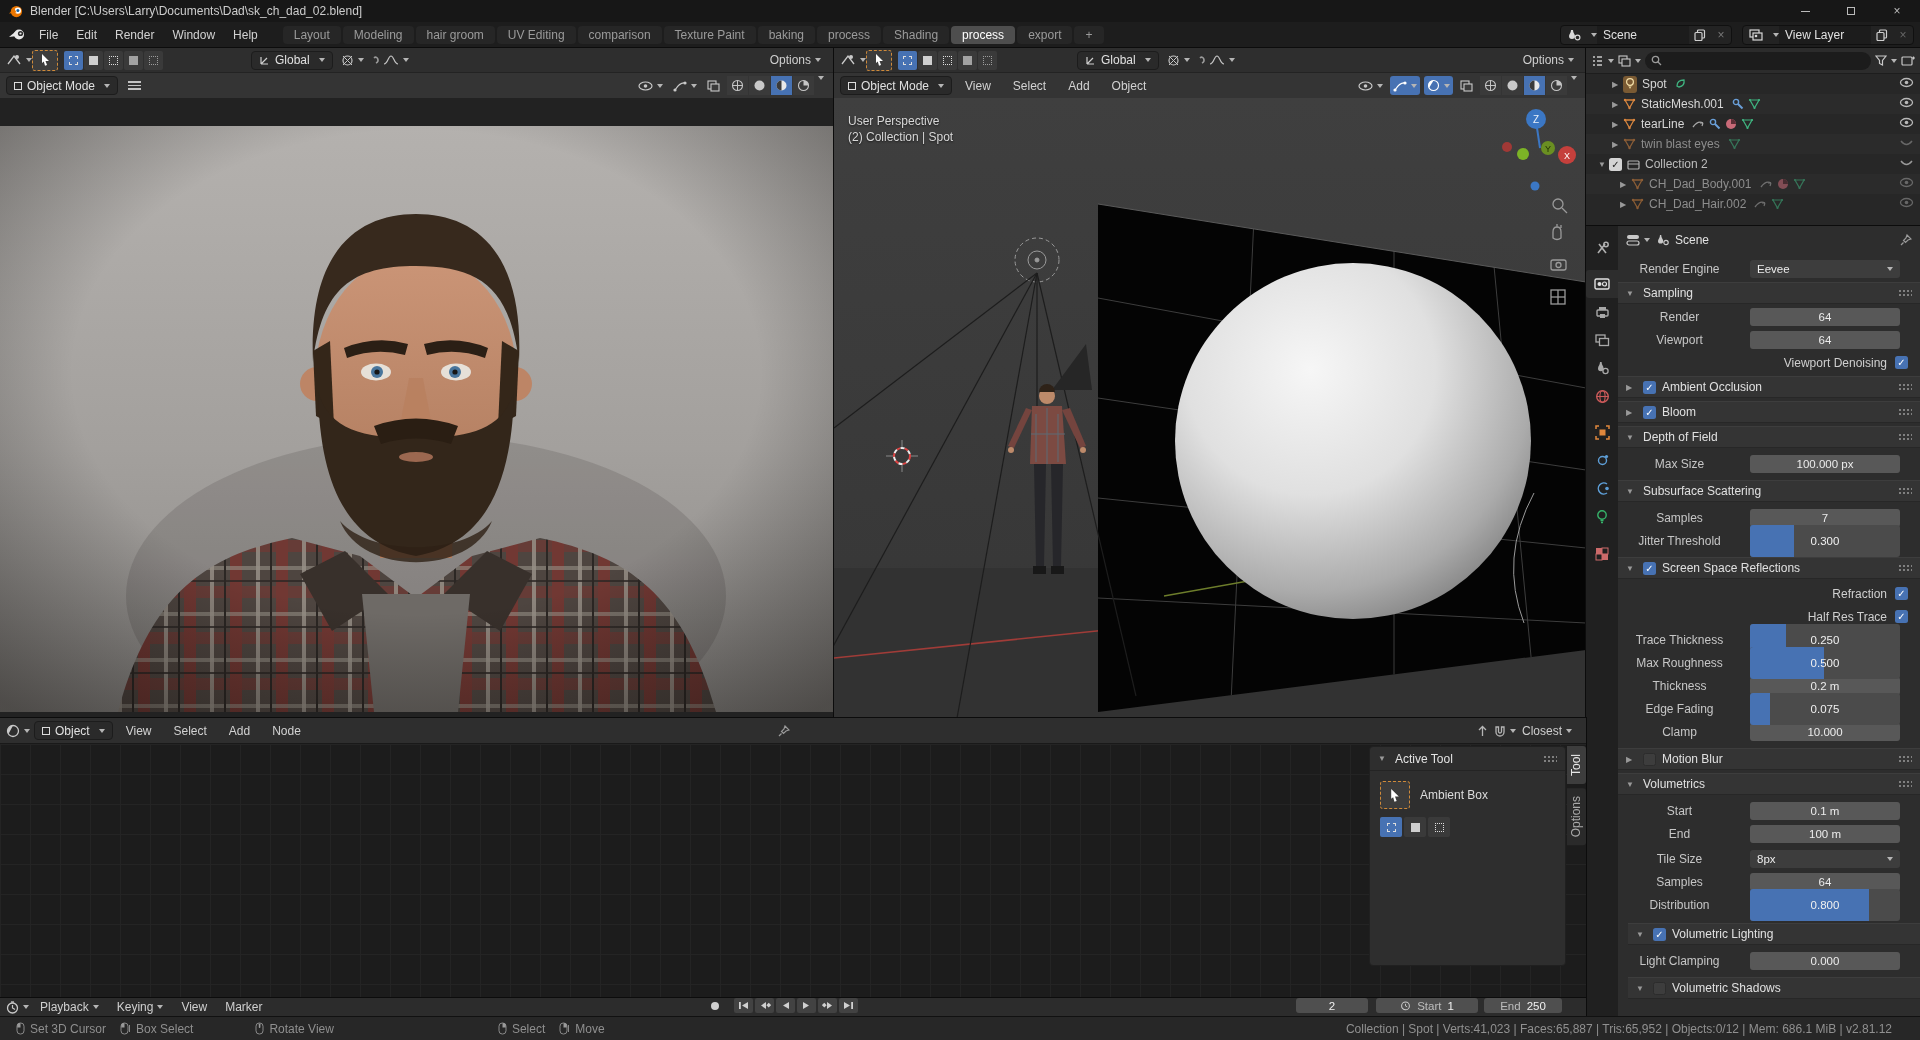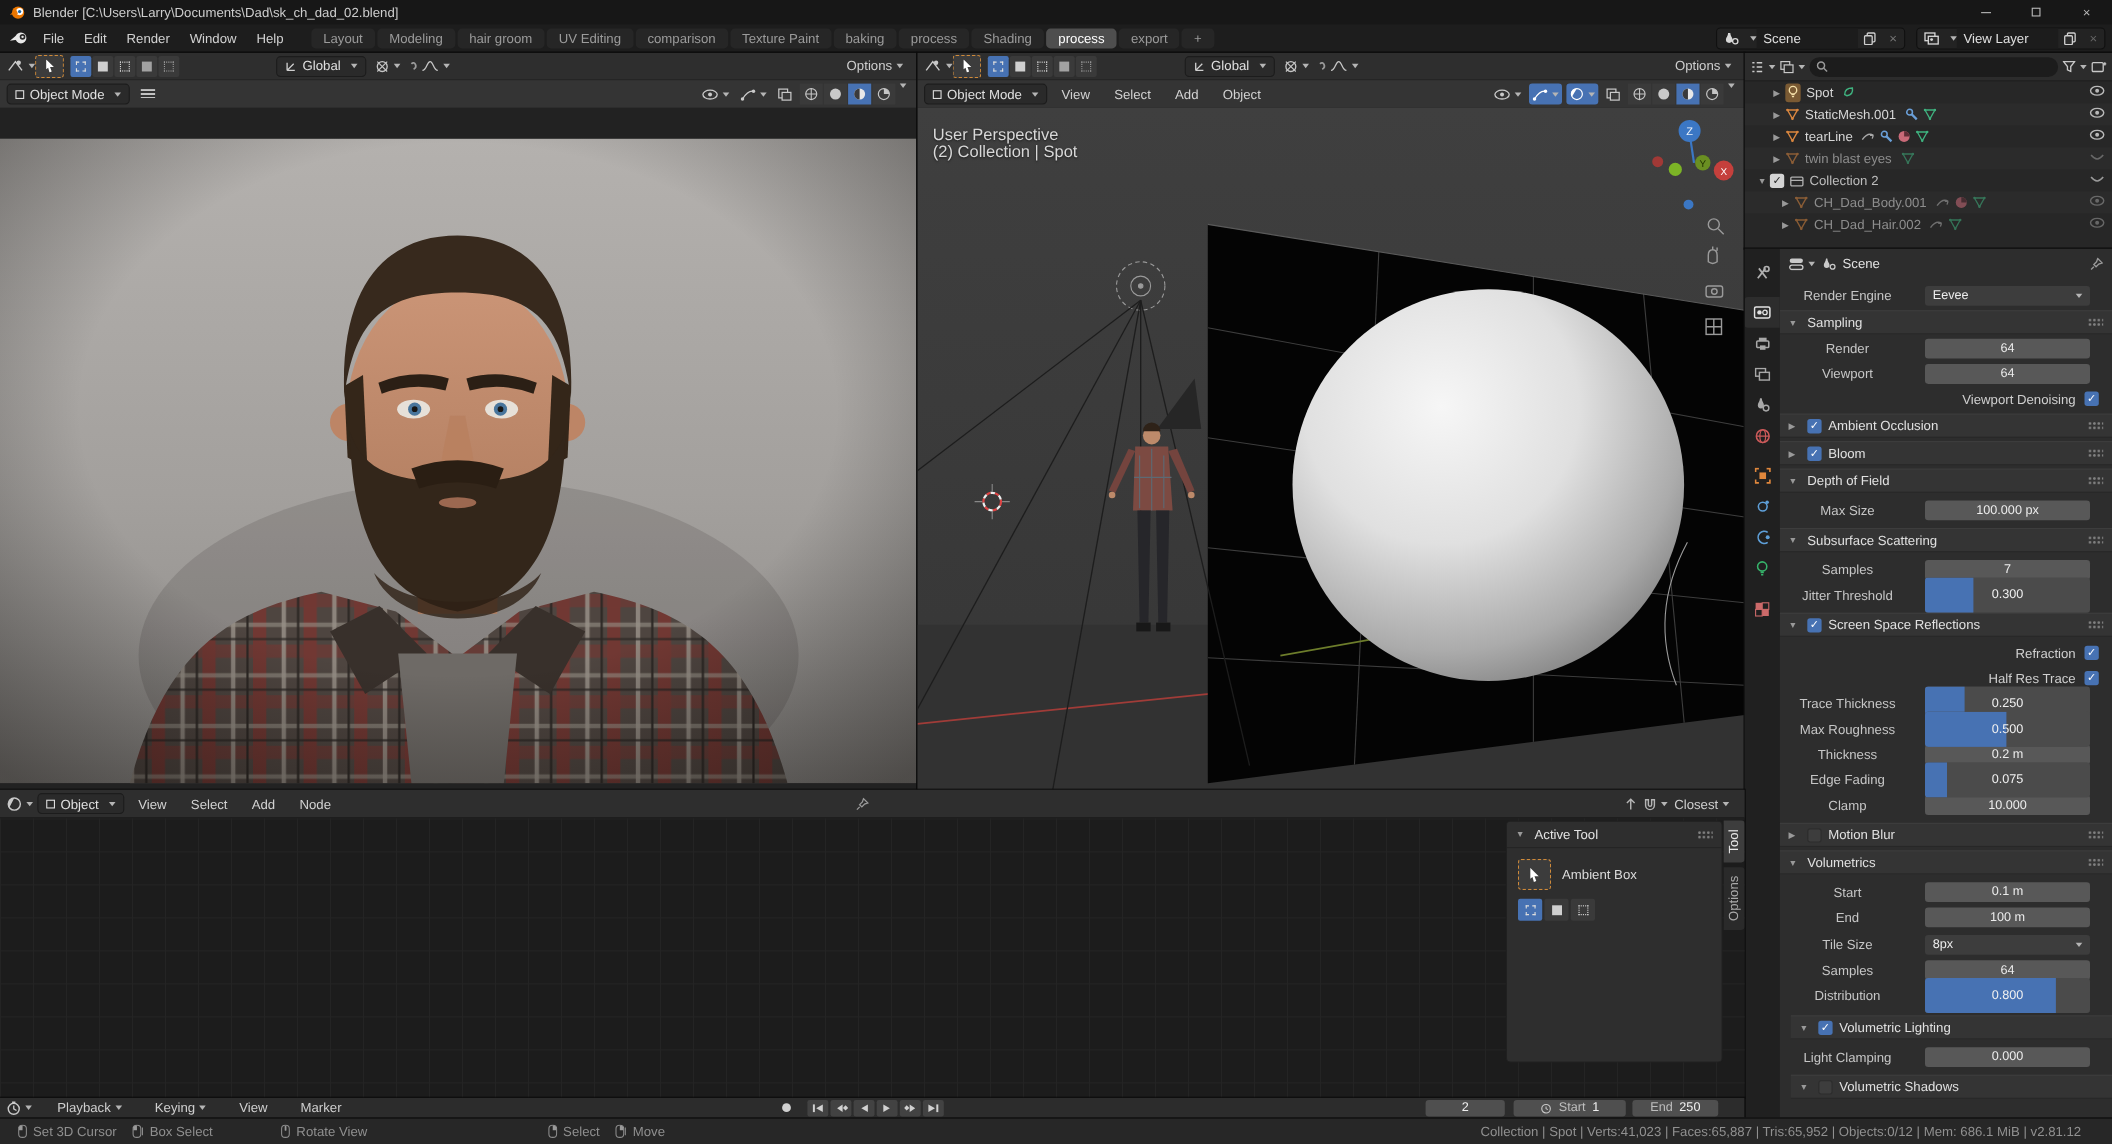--- a/index.html
+++ b/index.html
@@ -81,31 +81,31 @@
   .shead{height:26px;background:#2e2e2e;display:flex;align-items:center;gap:4px;padding:0 6px;border-bottom:1px solid #191919;position:relative}
   .canvas{position:relative;height:254px;background-color:#1c1c1c;
     background-image:linear-gradient(#242424 1px,transparent 1px),linear-gradient(90deg,#242424 1px,transparent 1px);
     background-size:30px 30px;overflow:hidden}
   .atool{position:absolute;left:1369px;top:2px;width:197px;height:220px;background:#2e2e2e;border:1px solid #202020;border-radius:4px}
   .athead{height:24px;display:flex;align-items:center;gap:6px;padding:0 8px;border-bottom:1px solid #242424;color:#e3e3e3}
   .sidetabs{position:absolute;right:0;top:2px;width:19px;display:flex;flex-direction:column;gap:4px}
   .sidetab{writing-mode:vertical-rl;transform:rotate(180deg);background:#2a2a2a;color:#aaa;border-radius:3px 0 0 3px;padding:8px 2px;text-align:center}
   .sidetab.on{background:#3d3d3d;color:#e8e8e8}
   
-  .timeline{left:0;top:998px;width:1586px;height:18px;background:#2c2c2c;display:flex;align-items:center;gap:16px;padding:0 6px;outline:1px solid #0c0c0c}
+  .timeline{left:0;top:998px;width:1586px;height:18px;background:#2c2c2c;display:flex;gap:4px;padding:0 6px;outline:1px solid #0c0c0c}
   .tmenu{padding:0 7px;color:#cfcfcf;display:flex;align-items:center}
   .transport{position:absolute;left:705px;display:flex;gap:2px;align-items:center}
   .tbtn{width:19px;height:15px;background:#424242;border-radius:2px;display:flex;align-items:center;justify-content:center}
   .ffield{position:absolute;height:15px;background:#4f4f4f;border-radius:3px;display:flex;align-items:center;justify-content:center;gap:6px;color:#f0f0f0;font-size:11.5px}
   .flabel{color:#bdbdbd}
   
   .statusbar{left:0;top:1016px;width:1920px;height:24px;background:#272727;display:flex;align-items:center;color:#8f8f8f;border-top:1px solid #111}
   .hint{display:flex;align-items:center;gap:5px;margin-right:14px;white-space:nowrap}
   .stats{margin-left:auto;margin-right:28px;color:#909090;white-space:nowrap}
-  .ovtext{position:absolute;left:14px;color:#d8d8d8;text-shadow:0 1px 2px rgba(0,0,0,.6);font-size:15px}
+  .ovtext{position:absolute;left:14px;color:#d8d8d8;text-shadow:0 1px 2px rgba(0,0,0,.6);font-size:12px}
 </style>
 </head>
 <body>
 
 <div id="app">
 
   <div class="abs titlebar">
     <svg width="15" height="15" viewBox="0 0 16 16">
       <circle cx="9" cy="8" r="6" fill="#ea7600"></circle>
         <circle cx="10.5" cy="7" r="3.4" fill="#fff"></circle>

